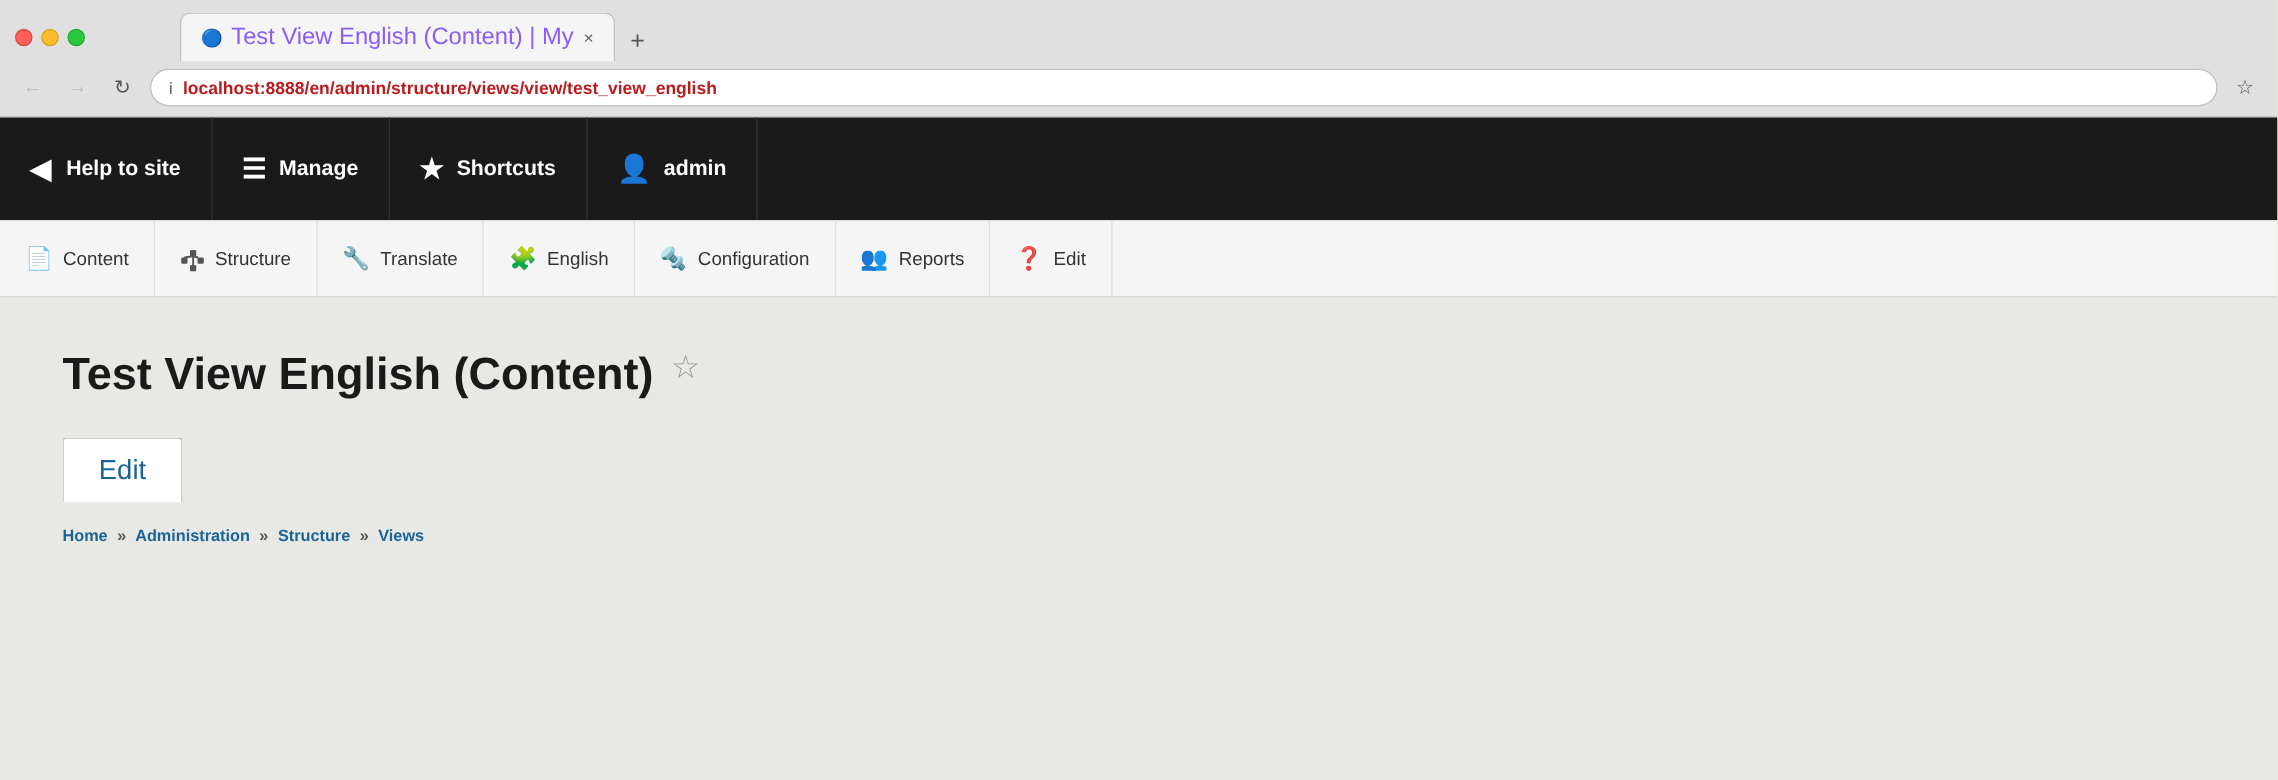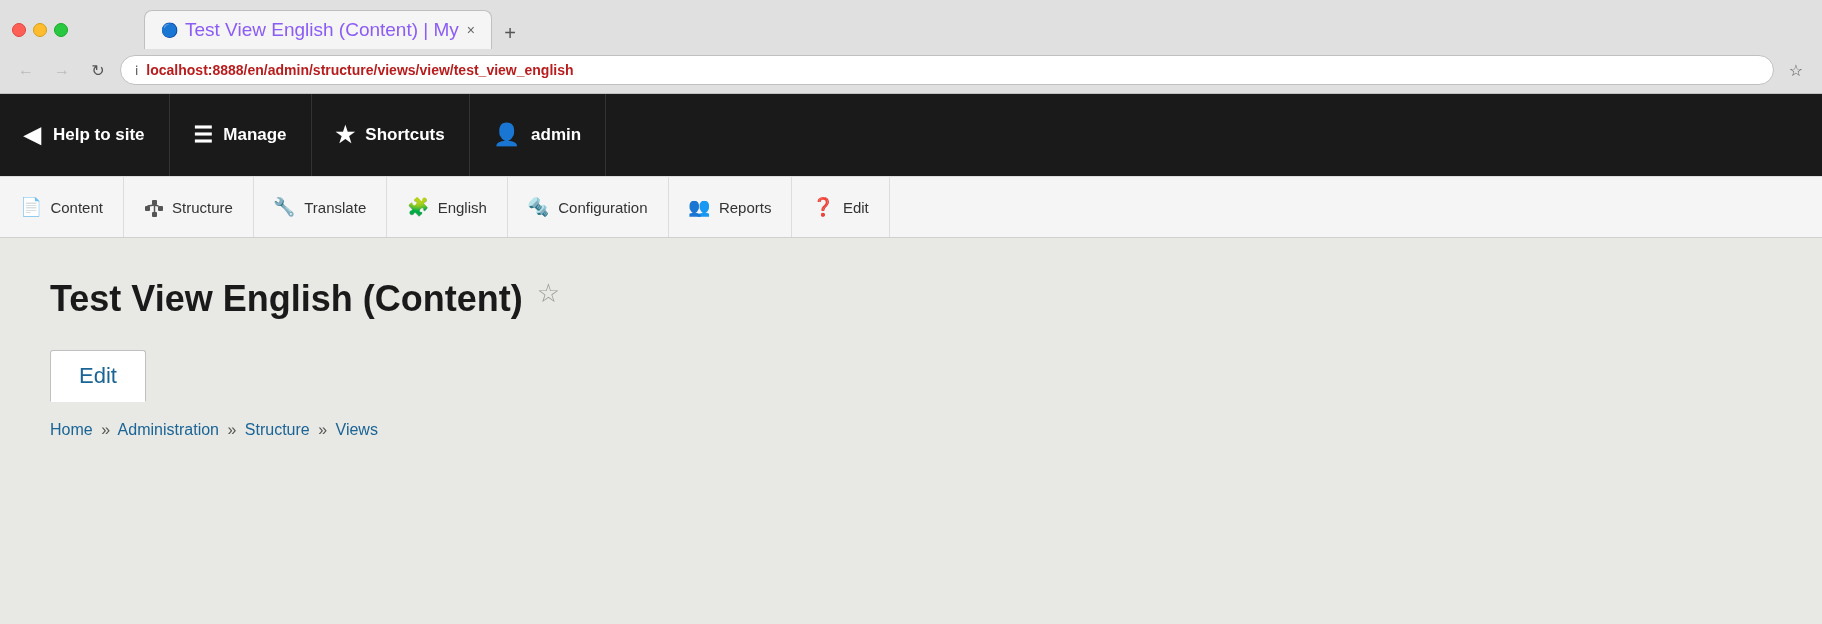--- a/index.html
+++ b/index.html
@@ -183,21 +183,22 @@
       z-index: 2;
     }
     .view-tab.highlighted {
       outline: 2px solid #c0392b;
       outline-offset: 0px;
     }
 
     
     .breadcrumb {
       margin-top: 20px;
-      font-size: 16px;
+      font-size: 13px;
+      font-weight: bold;
     }
     .breadcrumb a {
       color: #1a6496;
       text-decoration: none;
     }
     .breadcrumb .sep {
       color: #555;
       margin: 0 4px;
     }
   </style>

